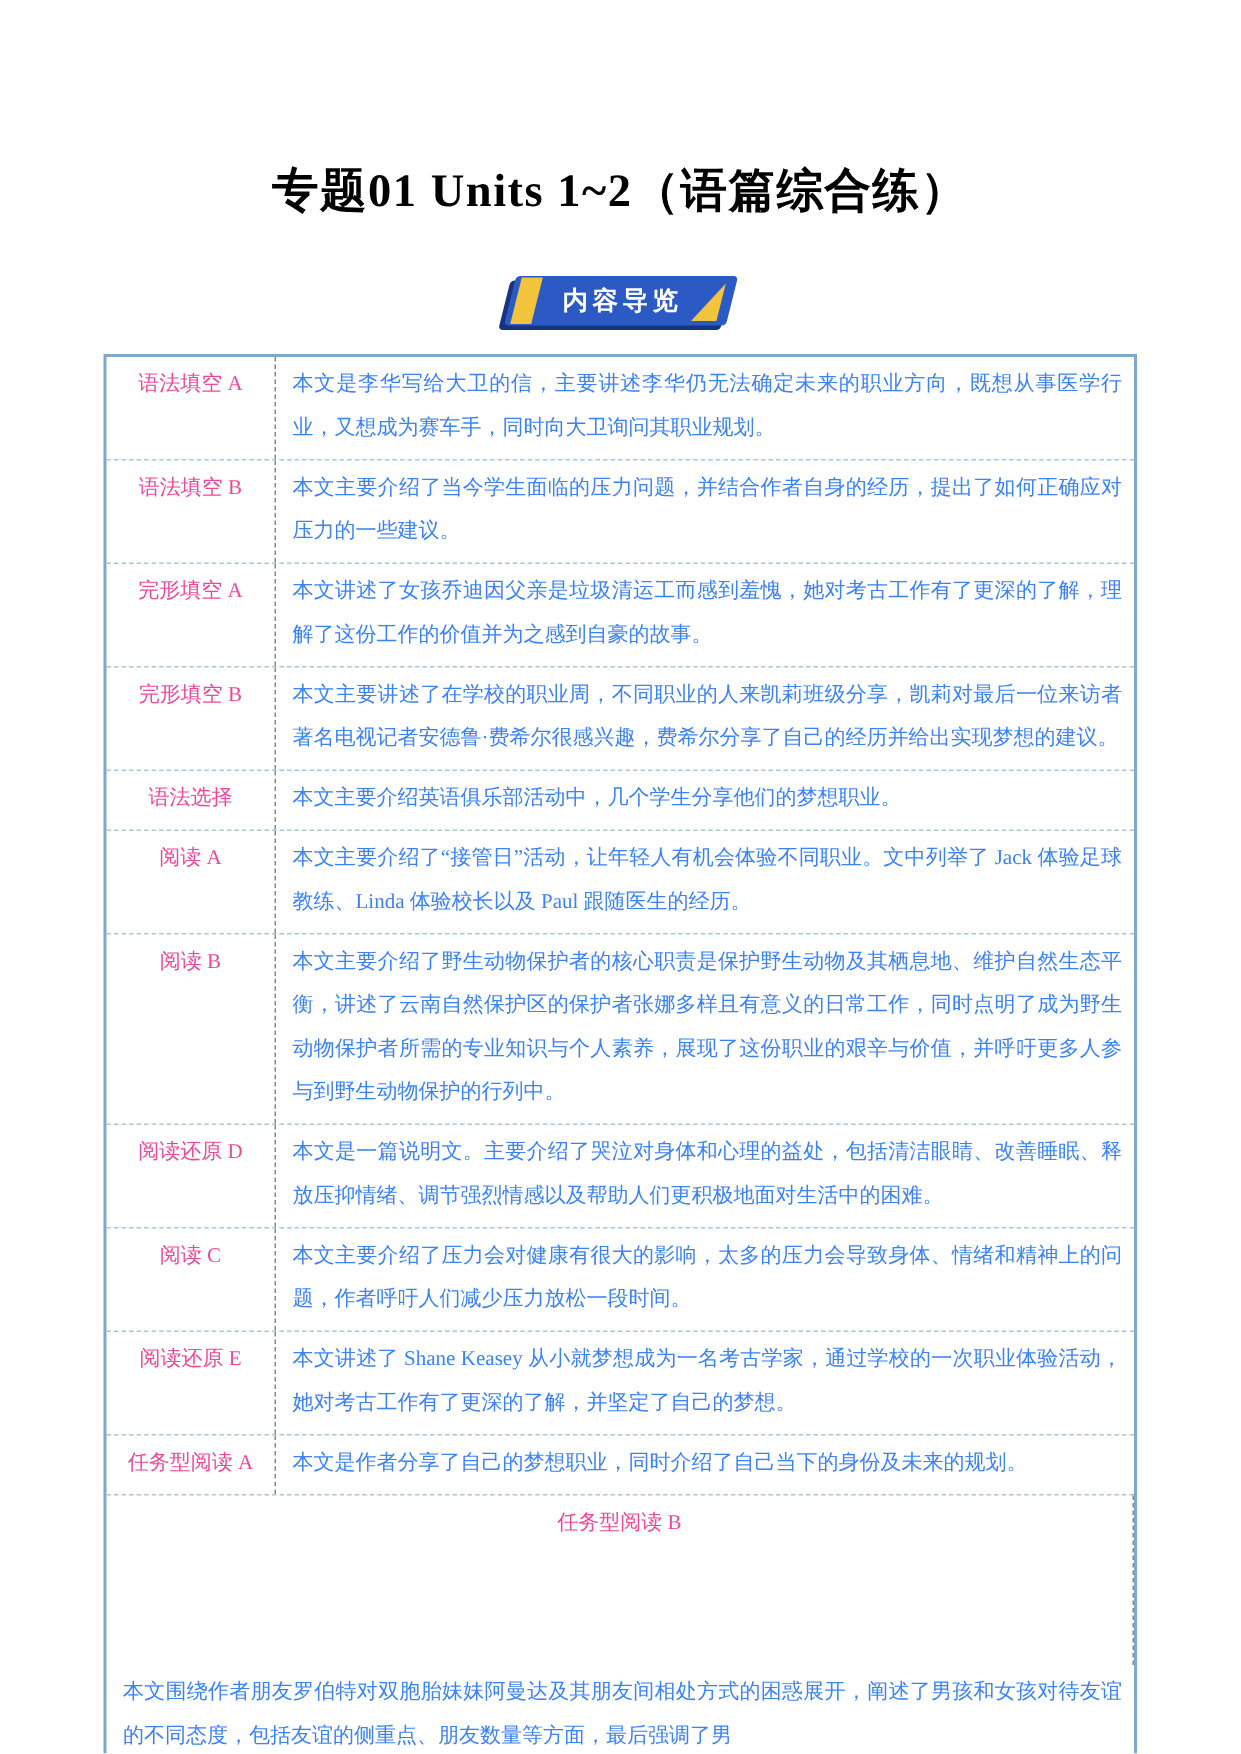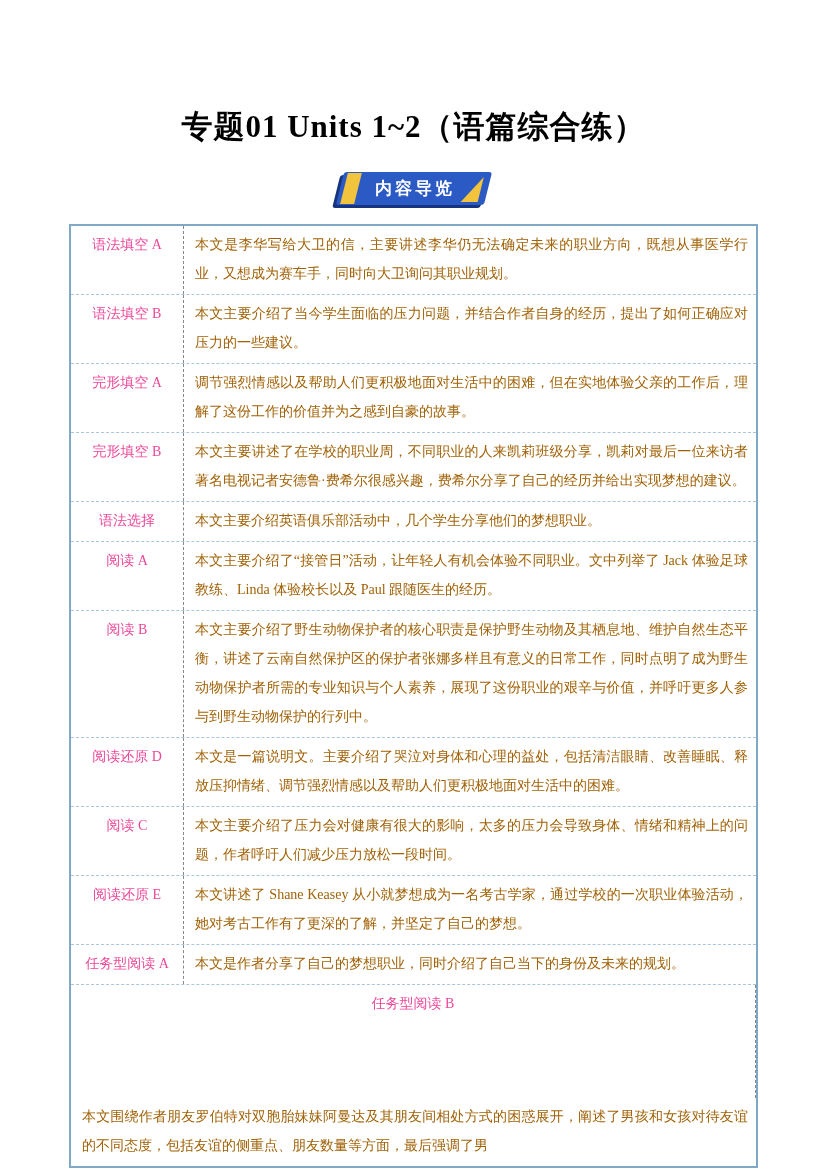--- a/index.html
+++ b/index.html
@@ -23,21 +23,21 @@
     font-size: 31px;
     font-weight: bold;
     color: #000000;
     letter-spacing: 1px;
   }
   
   .banner {
     position: relative;
     width: 148px;
     height: 33px;
-    margin: 24px auto 0 auto;
+    margin: 36px auto 0 auto;
   }
   .banner-body {
     position: absolute;
     left: 0; top: 0; right: 0; bottom: 0;
     background: #2b5ac4;
     transform: skewX(-14deg);
     border-radius: 3px;
     box-shadow: -3px 3px 0 #16357e;
     overflow: hidden;
   }
@@ -90,21 +90,21 @@
     text-align: center;
     font-size: 14px;
     color: #ec4899;
     padding-top: 9px;
     line-height: 20px;
   }
   .t-summary {
     flex: 1 1 auto;
     box-sizing: border-box;
     font-size: 14px;
-    color: #a16207;
+    color: #3b82f6;
     line-height: 29px;
     padding: 4px 8px 6px 11px;
     text-align: justify;
   }
 </style>
 </head>
 <body>
 
 <div class="page">
 
@@ -125,21 +125,21 @@
       <div class="t-summary">本文是李华写给大卫的信，主要讲述李华仍无法确定未来的职业方向，既想从事医学行业，又想成为赛车手，同时向大卫询问其职业规划。</div>
     </div>
 
     <div class="t-row">
       <div class="t-label">语法填空 B</div>
       <div class="t-summary">本文主要介绍了当今学生面临的压力问题，并结合作者自身的经历，提出了如何正确应对压力的一些建议。</div>
     </div>
 
     <div class="t-row">
       <div class="t-label">完形填空 A</div>
-      <div class="t-summary">调节强烈情感以及帮助人们更积极地面对生活中的困难，但在实地体验父亲的工作后，理解了这份工作的价值并为之感到自豪的故事。</div>
+      <div class="t-summary">本文讲述了女孩乔迪因父亲是垃圾清运工而感到羞愧，她对考古工作有了更深的了解，理解了这份工作的价值并为之感到自豪的故事。</div>
     </div>
 
     <div class="t-row">
       <div class="t-label">完形填空 B</div>
       <div class="t-summary">本文主要讲述了在学校的职业周，不同职业的人来凯莉班级分享，凯莉对最后一位来访者著名电视记者安德鲁·费希尔很感兴趣，费希尔分享了自己的经历并给出实现梦想的建议。</div>
     </div>
 
     <div class="t-row">
       <div class="t-label">语法选择</div>
       <div class="t-summary">本文主要介绍英语俱乐部活动中，几个学生分享他们的梦想职业。</div>

